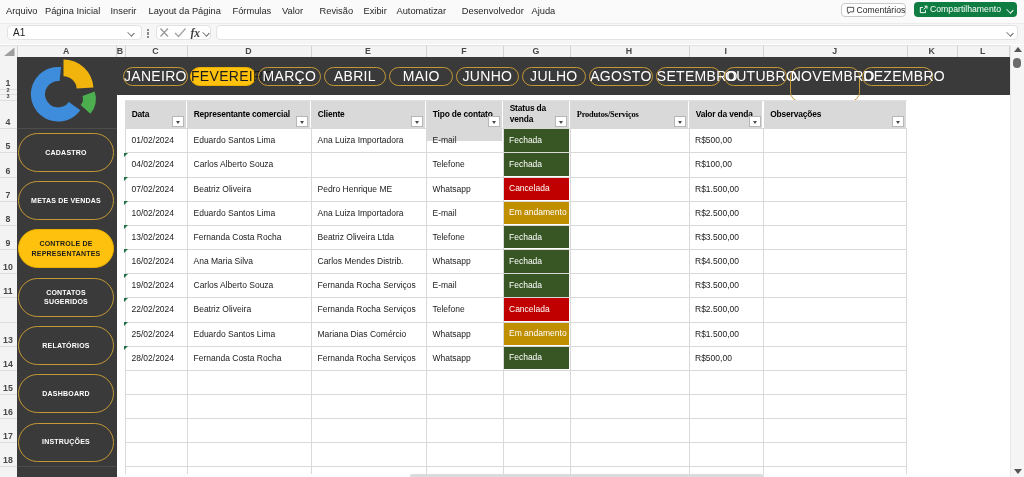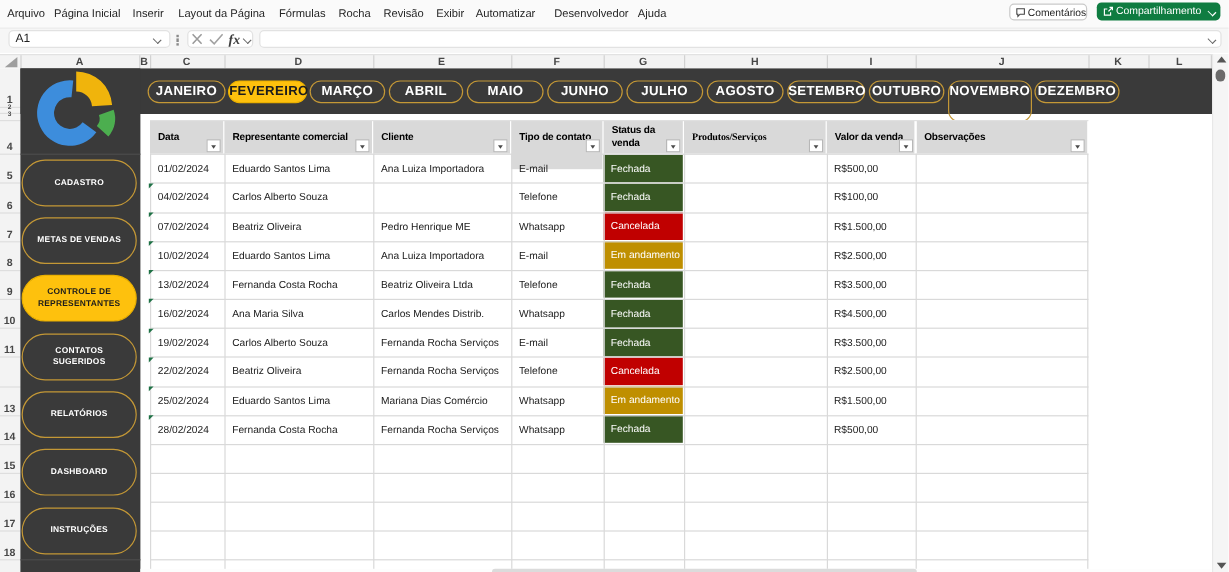--- a/index.html
+++ b/index.html
@@ -11,21 +11,21 @@
   .chev:before{content:"";position:absolute;left:0;top:1px;width:5px;height:5px;
       border-right:1.4px solid #666;border-bottom:1.4px solid #666;
       transform:rotate(45deg) scale(1,0.75);}
   .mi{position:absolute;top:0;height:22px;line-height:22px;font-size:9.3px;color:#262626;white-space:nowrap;}
   .cl{position:absolute;top:0;height:12px;line-height:13px;text-align:center;
       font-size:8.8px;color:#474747;font-weight:bold;}
   .cb{position:absolute;top:2px;width:1px;height:11px;background:#d2d2d2;}
   .rn{position:absolute;left:0;width:16px;text-align:center;font-size:8.8px;font-weight:bold;color:#474747;}
   .rb{position:absolute;left:0;width:17px;height:1px;background:#dedede;}
   .pill{position:absolute;border:1.2px solid #c49836;border-radius:10px;
-        text-align:center;font-size:11px;font-weight:bold;color:#fff;
+        text-align:center;font-size:14px;font-weight:normal;color:#fff;
         letter-spacing:0.3px;box-sizing:border-box;}
   .pill.sel{background:#fec10d;border-color:#eab000;color:#1c1c1c;}
   .sbtn{position:absolute;border:1.4px solid #c49836;border-radius:20px;
         color:#fff;font-size:7px;font-weight:bold;text-align:center;
         display:flex;align-items:center;justify-content:center;flex-direction:column;
         letter-spacing:0.2px;line-height:9.5px;box-sizing:border-box;}
   .sbtn.sel{background:#fec10d;color:#1c1c1c;border-color:#eab000;}
   .hcell{position:absolute;background:#d9d9d9;font-size:8.4px;font-weight:bold;color:#000;}
   .hcell .t{position:absolute;left:6.5px;letter-spacing:-0.15px;white-space:nowrap;line-height:11.5px;}
   .fbtn{position:absolute;width:12px;height:11px;background:#fff;border:1px solid #b7b7b7;box-sizing:border-box;}
@@ -39,21 +39,21 @@
 </head>
 <body>
 <div id="app">
   <div class="abs" style="left:0;top:0;width:1024px;height:23px;background:#fafafa;"></div>
   <div class="abs" style="left:0;top:23px;width:1024px;height:21px;background:#f6f6f6;border-top:1px solid #ececec;box-sizing:border-box;"></div>
   <div class="mi" style="left:6px;">Arquivo</div>
   <div class="mi" style="left:45px;">Página Inicial</div>
   <div class="mi" style="left:110.5px;">Inserir</div>
   <div class="mi" style="left:148.5px;">Layout da Página</div>
   <div class="mi" style="left:232.5px;">Fórmulas</div>
-  <div class="mi" style="left:282px;">Rocha</div>
+  <div class="mi" style="left:282px;">Valor</div>
   <div class="mi" style="left:319.5px;">Revisão</div>
   <div class="mi" style="left:363.5px;">Exibir</div>
   <div class="mi" style="left:396.5px;">Automatizar</div>
   <div class="mi" style="left:461.8px;">Desenvolvedor</div>
   <div class="mi" style="left:531.5px;">Ajuda</div>
   <div class="wbox" style="left:7px;top:24.5px;width:135px;height:15.5px;"></div>
   <div class="abs" style="left:13px;top:24.5px;font-size:10px;color:#222;line-height:15.5px;">A1</div>
   <div class="chev" style="left:128px;top:28.5px;"></div>
   <div class="abs" style="left:146.5px;top:28.5px;width:2.5px;height:2.5px;background:#8a8a8a;"></div>
   <div class="abs" style="left:146.5px;top:32px;width:2.5px;height:2.5px;background:#8a8a8a;"></div>

